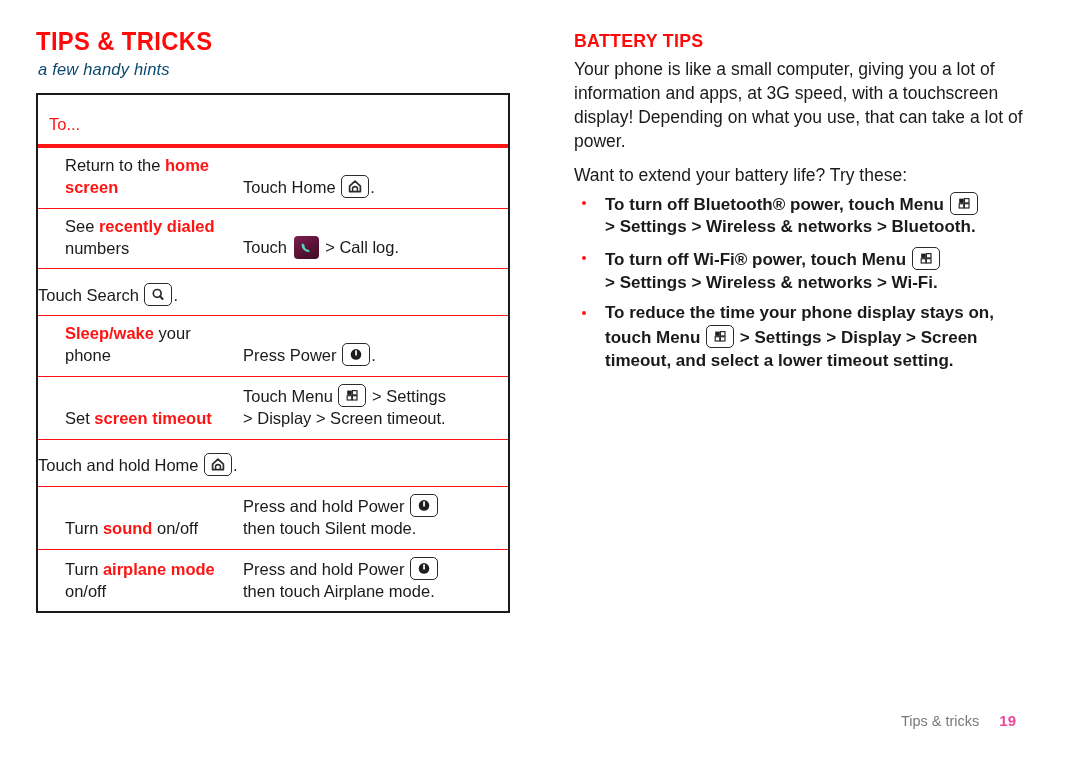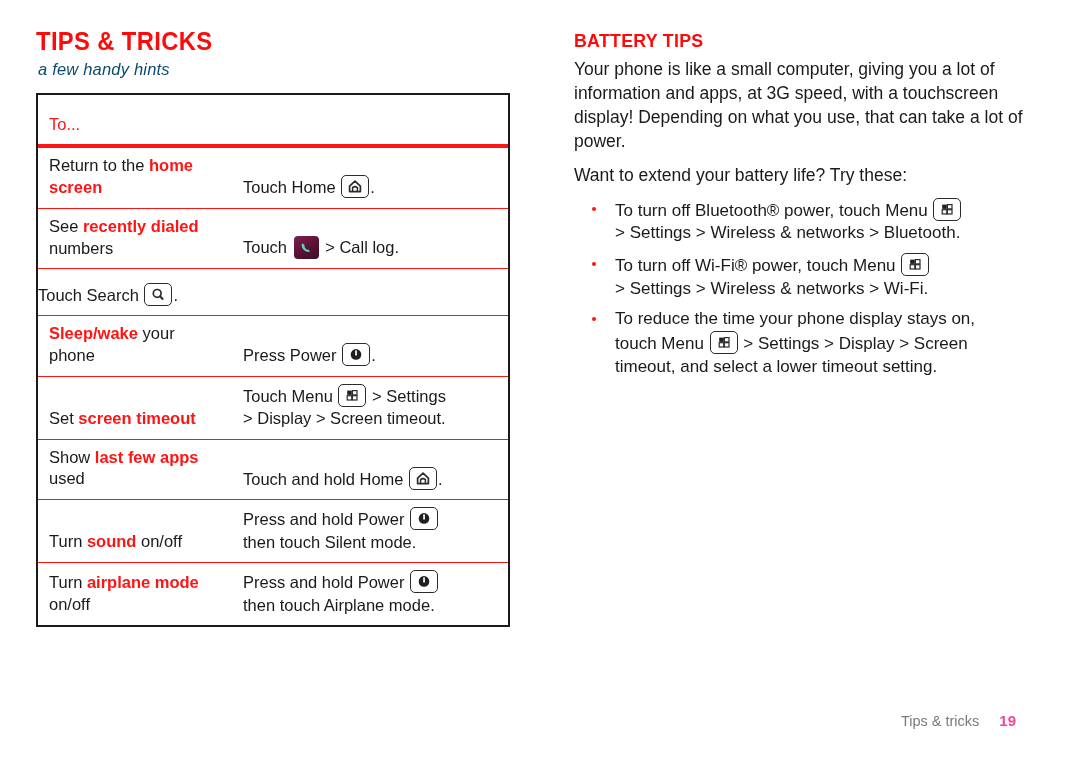--- a/index.html
+++ b/index.html
@@ -59,21 +59,21 @@
     padding: 7px 0 9px 0;
     min-height: 30px;
   }
   .trow.header-row {
     border-top: none;
     border-bottom: 3px solid #ff1414;
     padding: 9px 0 10px 0;
   }
   .trow .c1 {
     width: 205px;
-    padding-left: 11px;
+    padding-left: 27px;
     box-sizing: border-box;
     font-size: 16.5px;
     line-height: 1.32;
     color: #1a1a1a;
   }
   .trow .c2 {
     flex: 1;
     padding-right: 8px;
     box-sizing: border-box;
     font-size: 16.5px;
@@ -137,22 +137,23 @@
   }
   .para {
     font-size: 17.5px;
     line-height: 1.37;
     color: #1a1a1a;
     margin: 0 0 10px 0;
   }
   .para.q { margin-bottom: 4px; }
   .blist {
     list-style: none;
-    margin: 10px;
+    margin: 0;
     padding: 0;
+    font-weight: bold;
   }
   .bitem {
     position: relative;
     padding-left: 31px;
     margin-bottom: 8px;
     font-size: 17px;
     line-height: 1.33;
     color: #1a1a1a;
   }
   .bdot {
@@ -257,24 +258,20 @@
                 <rect x="8.2" y="5.6" width="4.6" height="4.3" fill="#1f1f1f"></rect>
                 <rect x="13.4" y="5.6" width="4.6" height="4.3" fill="none" stroke="#2b2b2b" stroke-width="1.2"></rect>
                 <rect x="8.2" y="10.7" width="4.6" height="4.3" fill="none" stroke="#2b2b2b" stroke-width="1.2"></rect>
                 <rect x="13.4" y="10.7" width="4.6" height="4.3" fill="none" stroke="#2b2b2b" stroke-width="1.2"></rect>
               </svg></span><span> &gt; Settings</span>
           <span class="line2">&gt; Display &gt; Screen timeout.</span>
         </div>
       </div>
 
       <div class="trow">
-        <div class="c1">
-          <span>Show </span><span class="rd">last few apps</span><span></span>
-          <span class="line2">used</span>
-        </div>
         <div class="c2">
           <span>Touch and hold Home </span><span class="ikey"><svg width="26" height="21" viewBox="0 0 26 21">
                 <path d="M13 5.2 L7.6 10.2 L7.6 15.6 L18.4 15.6 L18.4 10.2 Z" fill="none" stroke="#2b2b2b" stroke-width="1.7" stroke-linejoin="round"></path>
                 <path d="M10.6 15.6 L10.6 11.6 Q13 9.6 15.4 11.6 L15.4 15.6" fill="none" stroke="#2b2b2b" stroke-width="1.5"></path>
               </svg></span><span>.</span>
         </div>
       </div>
 
       <div class="trow">
         <div class="c1">

